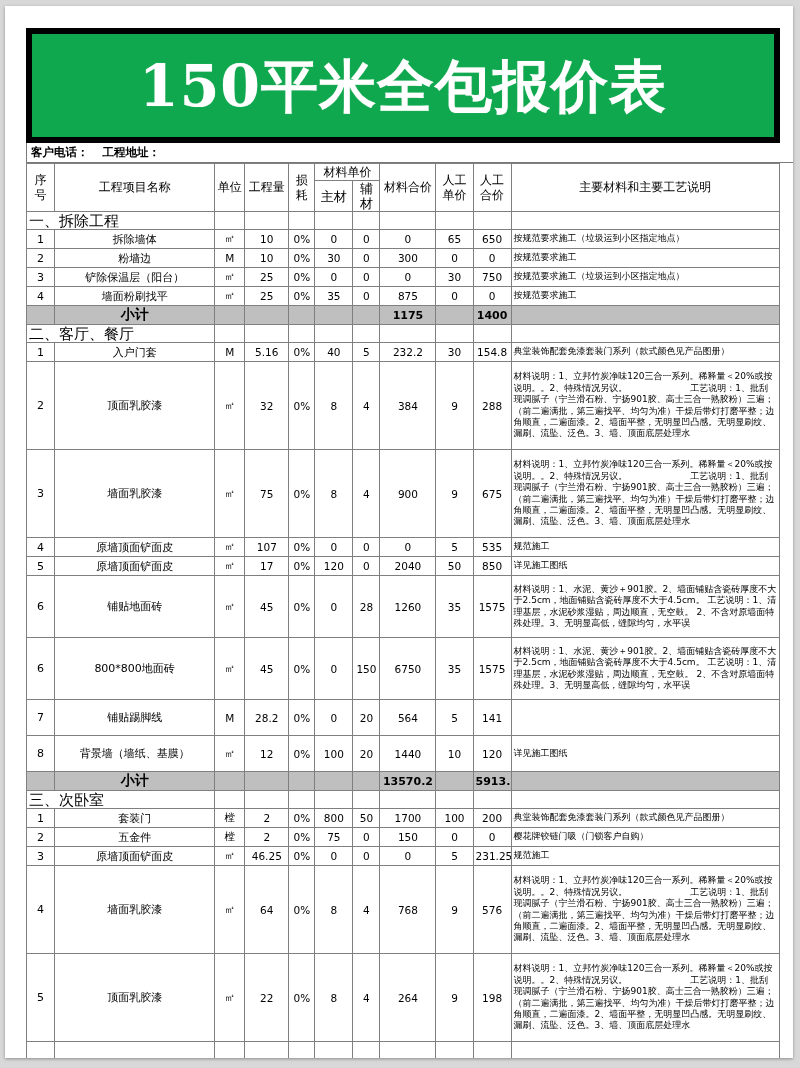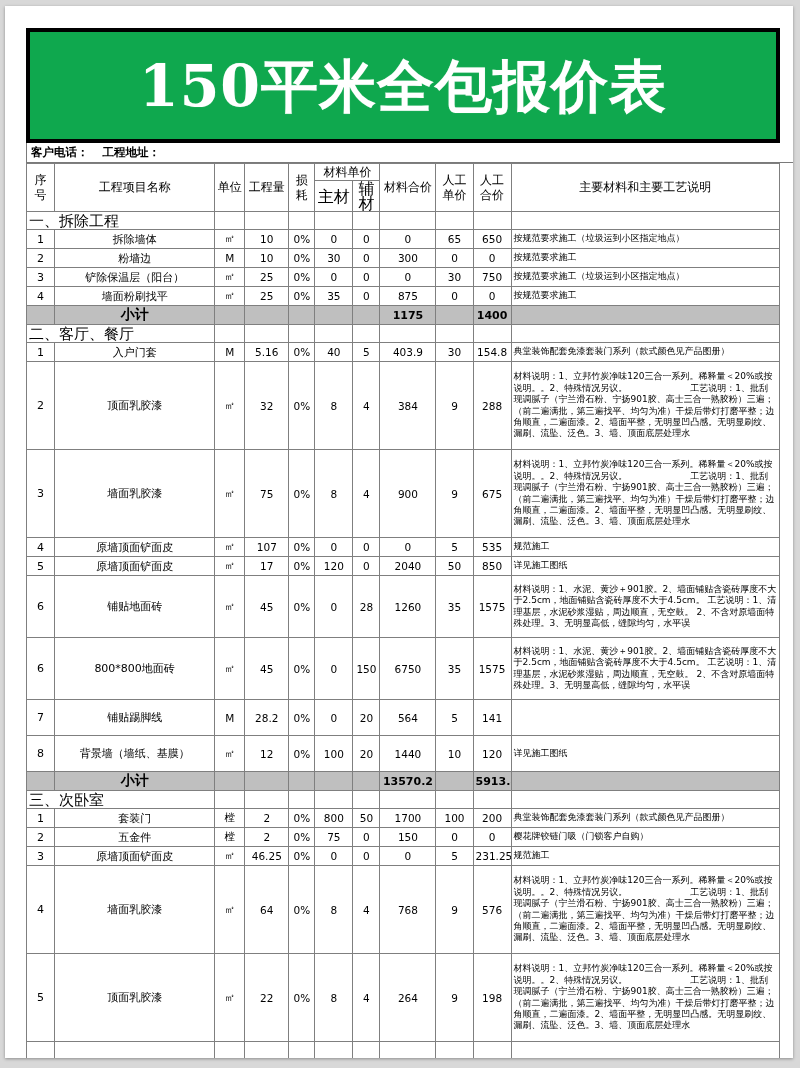--- a/index.html
+++ b/index.html
@@ -12,21 +12,21 @@
     position:absolute;left:5px;top:6px;
     width:788px;height:1052px;
     background:#ffffff;
     box-shadow:0 1px 3px rgba(0,0,0,.35);
     overflow:hidden;
   }
   .banner{
     position:absolute;left:21px;top:22px;
     width:754px;height:115px;
     background:#0fa84e;
-    border:4px solid #000000;
+    border:6px solid #000000;
     box-sizing:border-box;
     display:flex;align-items:center;justify-content:center;
   }
   .banner-title{
     color:#ffffff;
     font-family:"DejaVu Serif","Liberation Serif",serif;
     font-size:57px;
     font-weight:700;
     letter-spacing:1px;
     line-height:1;
@@ -60,21 +60,21 @@
     overflow:hidden;
     font-weight:400;
   }
   .hdr td{
     text-align:center;
     font-weight:700;
     font-size:12px;
     height:16px;
     line-height:15px;
   }
-  .hdr .sub{font-size:16px;text-align:center;}
+  .hdr .sub{font-size:13px;text-align:center;}
   .mat-top{
     border-bottom:1px solid #7f7f7f;
     text-align:center;
     font-weight:700;font-size:12px;
     height:15px;line-height:14px;
   }
   .section td{
     font-weight:700;font-size:15px;
     height:17px;line-height:16px;
     text-align:left;padding-left:3px;
@@ -235,21 +235,21 @@
           <td></td>
         </tr>
         <tr class="r-short">
           <td class="idx">1</td>
           <td class="name">入户门套</td>
           <td class="num">M</td>
           <td class="num">5.16</td>
           <td class="num">0%</td>
           <td class="num">40</td>
           <td class="num">5</td>
-          <td class="num">403.9</td>
+          <td class="num">232.2</td>
           <td class="num">30</td>
           <td class="num">154.8</td>
           <td class="desc mid">典堂装饰配套免漆套装门系列（款式颜色见产品图册）</td>
         </tr>
         <tr class="r-tall">
           <td class="idx">2</td>
           <td class="name">顶面乳胶漆</td>
           <td class="num">㎡</td>
           <td class="num">32</td>
           <td class="num">0%</td>

